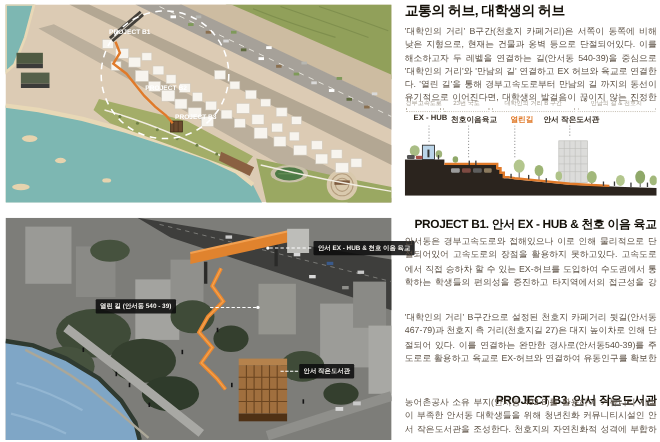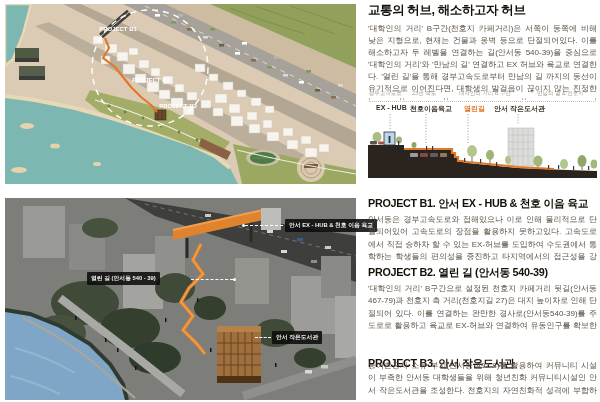--- a/index.html
+++ b/index.html
@@ -15,21 +15,21 @@
   .zones{display:flex;width:229px;}
   .zone{box-sizing:border-box;}
   .zone .zlabel{display:block;text-align:center;font-size:5.5px;color:#a49d92;
         white-space:nowrap;overflow:hidden;}
   .zone .bracket{height:3px;margin:1px 1px 0 1px;
         border-left:1px dotted #b8b1a5;border-right:1px dotted #b8b1a5;border-bottom:1px dotted #c6bfb3;}
   .feat{position:absolute;top:14px;font-size:7px;font-weight:bold;color:#3a3127;white-space:nowrap;}
   .feat.orange{color:#e07a2a;}
   .figsvg{position:absolute;left:0;top:24px;}
   .proj-head{position:absolute;left:368px;width:229px;font-size:10.8px;font-weight:bold;
-        letter-spacing:-0.3px;color:#141008;white-space:nowrap;overflow:hidden;}
+        letter-spacing:-0.3px;color:#141008;white-space:nowrap;overflow:hidden;text-align:right;}
   .proj-body{position:absolute;left:368px;width:229px;overflow:hidden;
         font-size:8px;line-height:12.4px;text-align:justify;word-break:break-all;color:#5c5145;}
   .chip{position:absolute;background:rgba(12,12,12,0.88);color:#f4f2ee;font-size:5.8px;
         font-weight:bold;padding:2px 4px;white-space:nowrap;border-radius:1px;}
   .leader{position:absolute;border-top:1px dashed #ffffff;height:0;}
   .dot{position:absolute;width:3px;height:3px;border-radius:50%;background:#ffffff;}
 </style>
 </head>
 <body>
 
@@ -283,21 +283,21 @@
     <div class="leader" style="left:240px;top:27px;width:38px"></div>
     <div class="dot" style="left:237px;top:26px"></div>
     <div class="chip" style="left:280px;top:21px">안서 EX - HUB &amp; 천호 이음 육교</div>
     <div class="leader" style="left:186px;top:81px;width:42px"></div>
     <div class="dot" style="left:228px;top:80px"></div>
     <div class="chip" style="left:82px;top:74px">열린 길 (안서동 540 - 39)</div>
     <div class="leader" style="left:250px;top:139px;width:16px"></div>
     <div class="chip" style="left:267px;top:133px">안서 작은도서관</div>
   </div>
 
-  <div class="rightcol-title">교통의 허브, 해소하고자 허브</div>
+  <div class="rightcol-title">교통의 허브, 대학생의 허브</div>
   <div class="intro-body">'대학인의 거리' B구간(천호지 카페거리)은 서쪽이 동쪽에 비해 낮은 지형으로, 현재는 건물과 옹벽 등으로 단절되어있다. 이를 해소하고자 두 레벨을 연결하는 길(안서동 540-39)을 중심으로 '대학인의 거리'와 '만남의 길' 연결하고 EX 허브와 육교로 연결한다. '열린 길'을 통해 경부고속도로부터 만남의 길 까지의 동선이 유기적으로 이어진다면, 대학생의 발걸음이 끊이지 않는 진정한 '대학인의 거리'로 거듭날 것이다.</div>
 
   <div class="fig">
     <div class="zones">
       <div class="zone" style="width:15%">
         <span class="zlabel">경부고속도로</span>
         <div class="bracket"></div>
       </div>
       <div class="zone" style="width:19%">
         <span class="zlabel">23번 국도</span>
@@ -389,19 +389,18 @@
           <rect x="190" y="51" width="1.2" height="4"></rect>
         <rect x="205" y="52" width="1.2" height="4"></rect>
           <rect x="220" y="52" width="1.2" height="4"></rect>
       </g>
     </svg>
   </div>
 
   <div class="proj-head" style="top:197px">PROJECT B1. 안서 EX - HUB &amp; 천호 이음 육교</div>
   <div class="proj-body" style="top:214px;height:50px">안서동은 경부고속도로와 접해있으나 이로 인해 물리적으로 단절되어있어 고속도로의 장점을 활용하지 못하고있다. 고속도로에서 직접 승하차 할 수 있는 EX-허브를 도입하여 수도권에서 통학하는 학생들의 편의성을 증진하고 타지역에서의 접근성을 강화한다.</div>
 
-  <div class="proj-head" style="top:266px">PROJECT B2. 열린 길 (안서동 540-39)</div>
   <div class="proj-body" style="top:283px;height:50px">'대학인의 거리' B구간으로 설정된 천호지 카페거리 뒷길(안서동 467-79)과 천호지 측 거리(천호지길 27)은 대지 높이차로 인해 단절되어 있다. 이를 연결하는 완만한 경사로(안서동540-39)를 주 도로로 활용하고 육교로 EX-허브와 연결하여 유동인구를 확보한다.</div>
 
   <div class="proj-head" style="top:357px">PROJECT B3. 안서 작은도서관</div>
   <div class="proj-body" style="top:360px;height:39px">농어촌공사 소유 부지(안서동 492-8)를 활용하여 커뮤니티 시설이 부족한 안서동 대학생들을 위해 청년친화 커뮤니티시설인 안서 작은도서관을 조성한다. 천호지의 자연친화적 성격에 부합하도록 목조 건물로 계획한다.</div>
 
 </div>
 
 </body></html>

